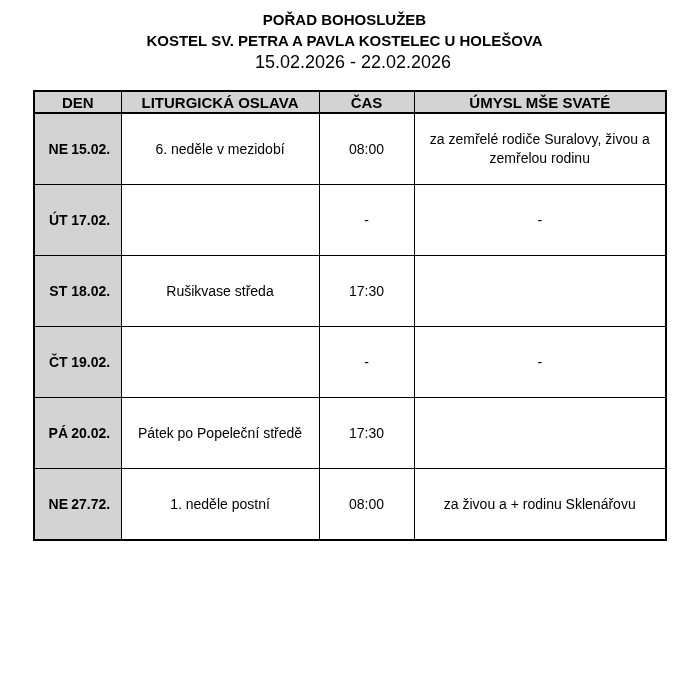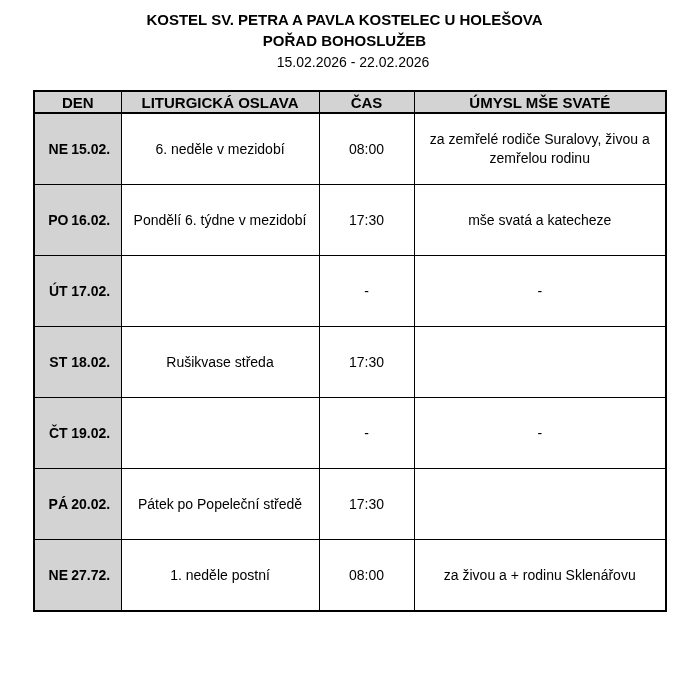--- a/index.html
+++ b/index.html
@@ -16,21 +16,21 @@
   .page-header {
     padding-top: 9px;
     text-align: center;
   }
   .title-line {
     font-size: 15px;
     font-weight: bold;
     line-height: 21px;
   }
   .date-line {
-    font-size: 14px;
+    font-size: 18px;
     font-weight: normal;
     line-height: 22px;
     margin-left: 17px;
   }
   table.schedule {
     border-collapse: collapse;
     table-layout: fixed;
     width: 632px;
     margin: 17px 0 0 33px;
     border: 2px solid #000;
@@ -79,22 +79,22 @@
     padding: 2px 4px;
     line-height: 19px;
   }
 </style>
 </head>
 <body style="--cell-gray: #d3d3d3;">
 
 <div class="page">
 
   <div class="page-header">
+    <div class="title-line">POŘAD BOHOSLUŽEB</div>
     <div class="title-line">KOSTEL SV. PETRA A PAVLA KOSTELEC U HOLEŠOVA</div>
-    <div class="title-line">POŘAD BOHOSLUŽEB</div>
     <div class="date-line">15.02.2026 - 22.02.2026</div>
   </div>
 
   <table class="schedule">
     <colgroup>
       <col class="c-day">
         <col class="c-cel">
         <col class="c-time">
         <col class="c-int">
     </colgroup>
@@ -109,28 +109,20 @@
     <tbody>
   <tr>
     <td class="day-cell">
       <span class="day-abbr">NE</span><span class="day-date">15.02.</span>
     </td>
     <td class="celebration-cell">6. neděle v mezidobí</td>
     <td class="time-cell">08:00</td>
     <td class="intention-cell">za zemřelé rodiče Suralovy, živou a zemřelou rodinu</td>
   </tr>
 
-  <tr>
-    <td class="day-cell">
-      <span class="day-abbr">PO</span><span class="day-date">16.02.</span>
-    </td>
-    <td class="celebration-cell">Pondělí 6. týdne v mezidobí</td>
-    <td class="time-cell">17:30</td>
-    <td class="intention-cell">mše svatá a katecheze</td>
-  </tr>
 
   <tr>
     <td class="day-cell">
       <span class="day-abbr">ÚT</span><span class="day-date">17.02.</span>
     </td>
     <td class="celebration-cell"></td>
     <td class="time-cell">-</td>
     <td class="intention-cell">-</td>
   </tr>
 

